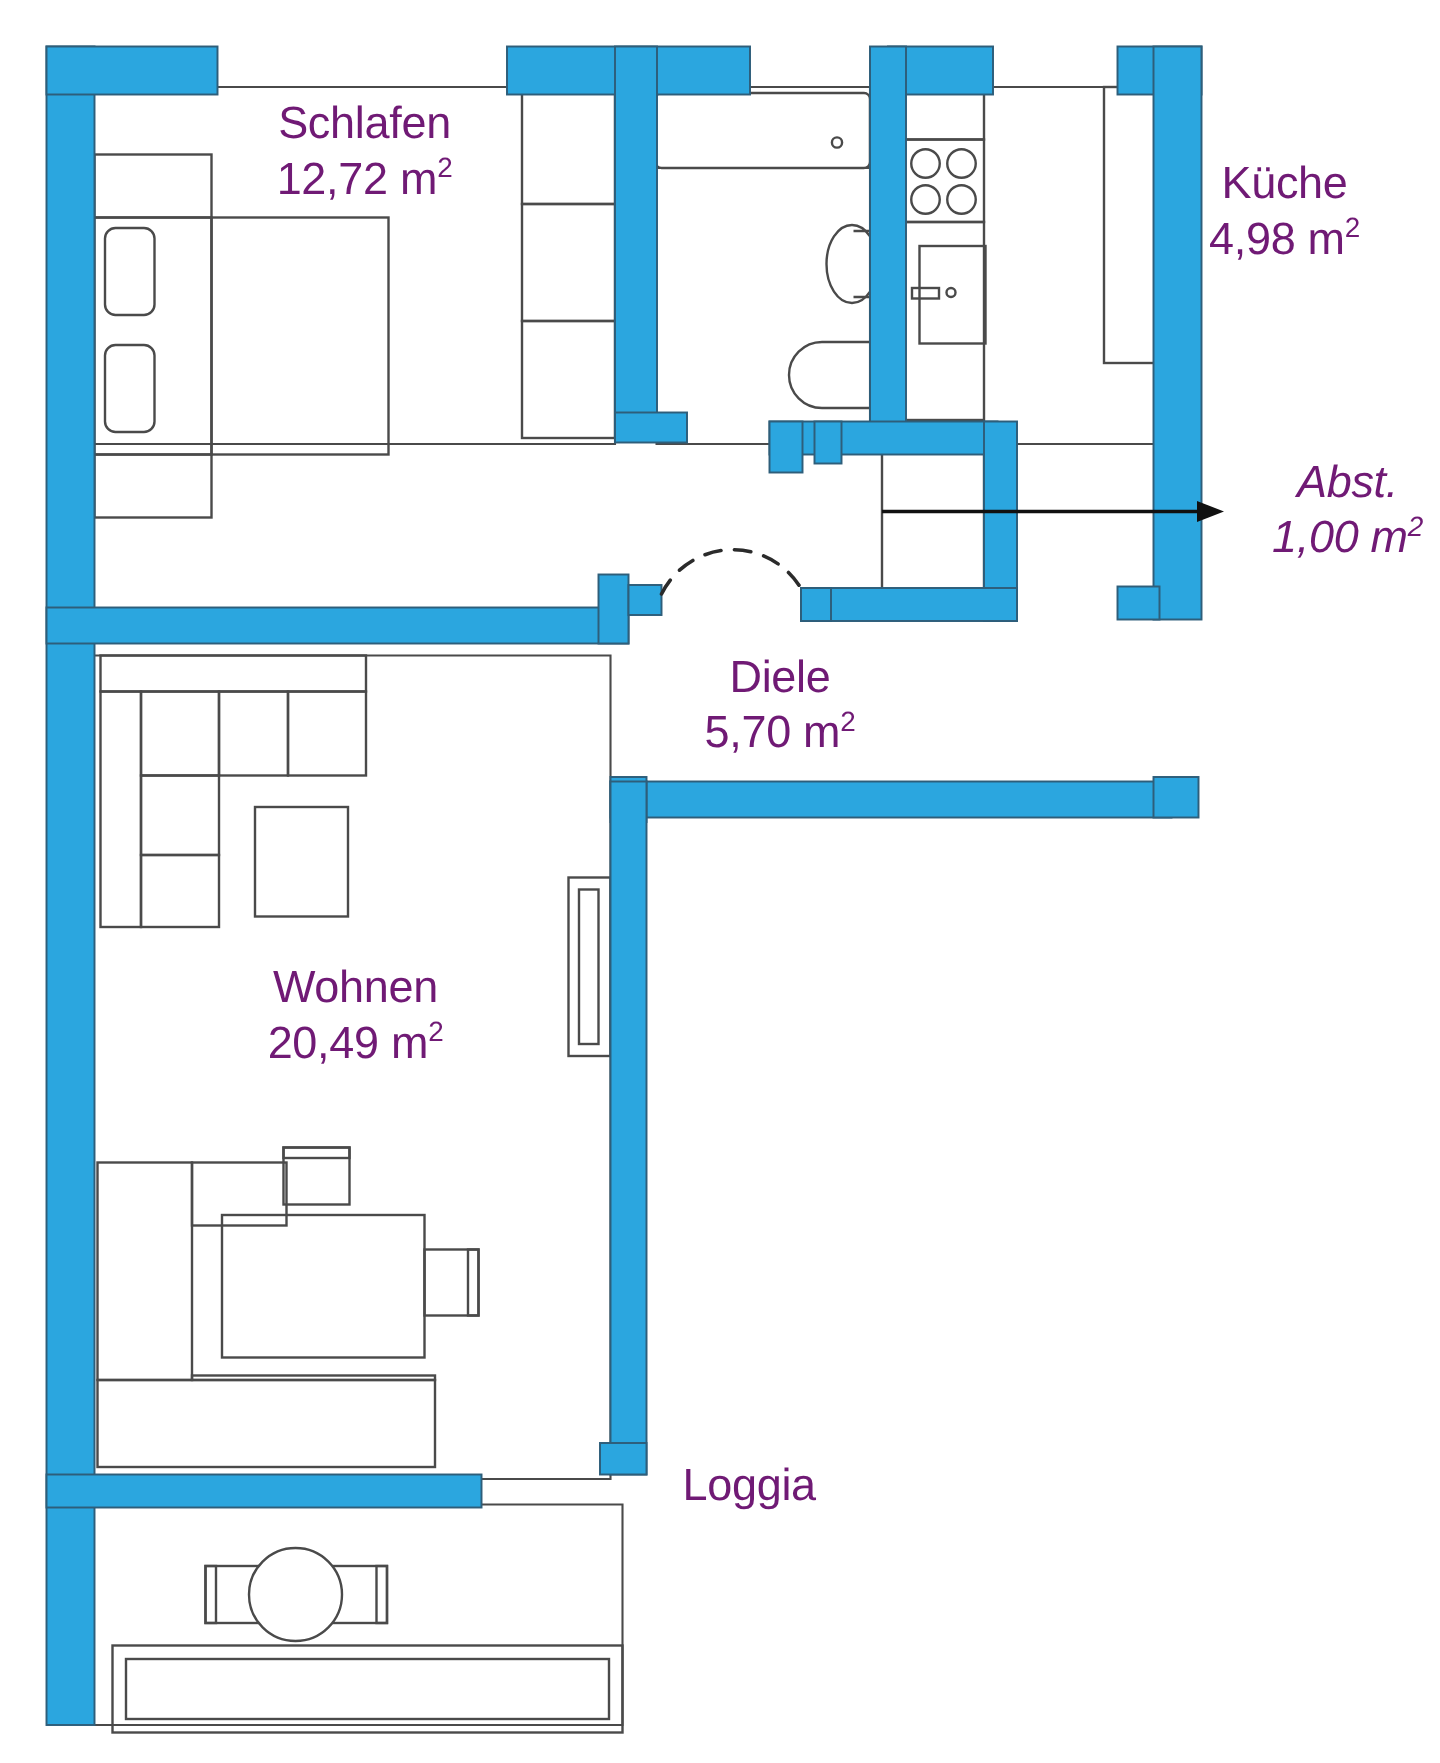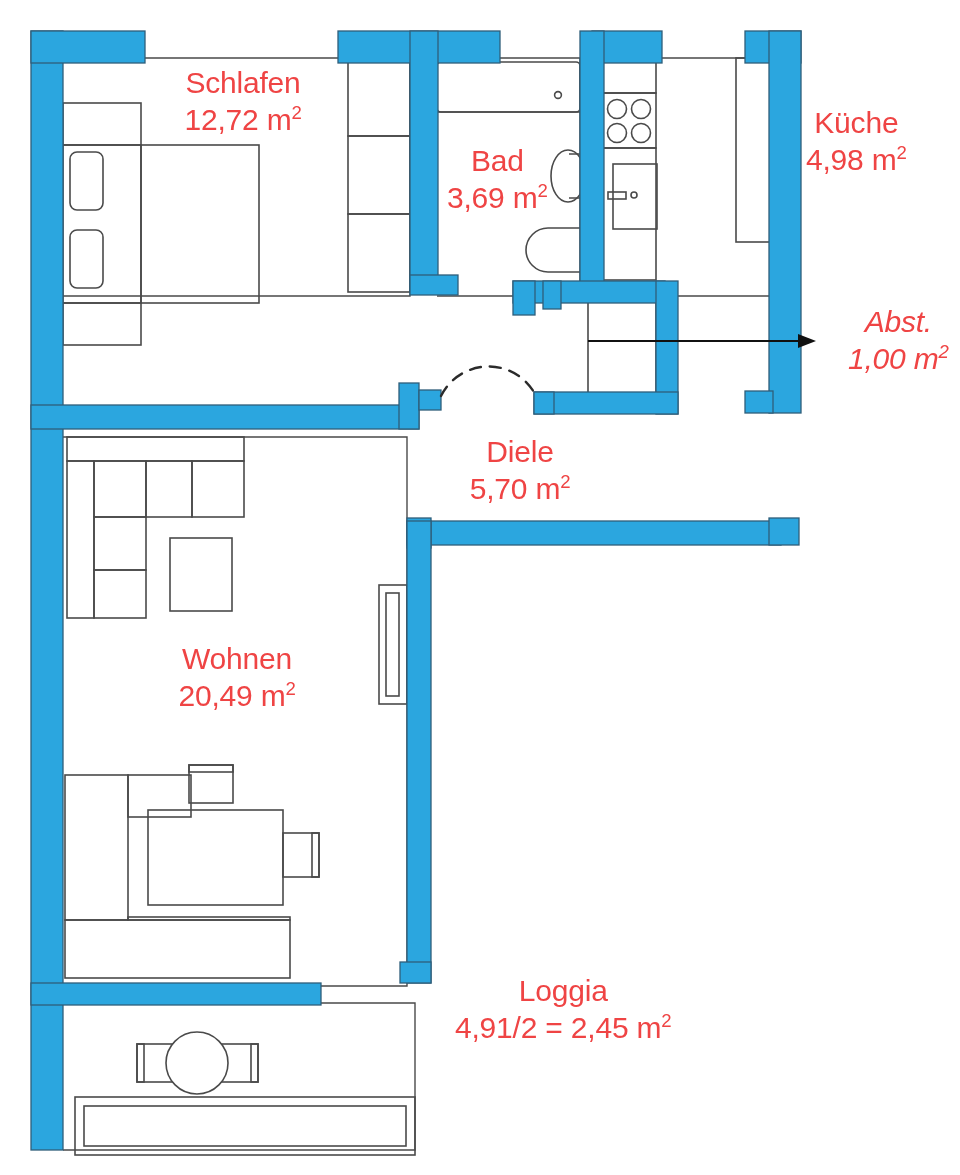--- a/index.html
+++ b/index.html
@@ -23,21 +23,21 @@
   #floorplan-svg {
     position: absolute;
     left: 0;
     top: 0;
     width: 960px;
     height: 1175px;
     display: block;
   }
   .room-label {
     position: absolute;
-    color: #ef4444;
+    color: #701a75;
     font-family: "Liberation Sans", sans-serif;
     font-size: 30px;
     line-height: 1.24;
     white-space: nowrap;
     letter-spacing: -0.2px;
   }
   .room-label .ln {
     display: block;
   }
   .ctr { text-align: center; }
@@ -187,24 +187,20 @@
       <line x1="588" y1="341" x2="806" y2="341" stroke="#111111" stroke-width="2.2"></line>
       <polygon points="816,341 798,334 798,348" fill="#111111"></polygon>
     </g>
   </svg>
 
   <div class="room-label ctr" style="left:113px; top:64px; width:260px;">
     <span class="ln">Schlafen</span>
     <span class="ln"><span>12,72 m</span><sup class="sq">2</sup></span>
   </div>
 
-  <div class="room-label lft" style="left:447px; top:142px;">
-    <span class="ln">Bad</span>
-    <span class="ln"><span>3,69 m</span><sup class="sq">2</sup></span>
-  </div>
 
   <div class="room-label lft" style="left:806px; top:104px;">
     <span class="ln">Küche</span>
     <span class="ln"><span>4,98 m</span><sup class="sq">2</sup></span>
   </div>
 
   <div class="room-label lft" style="left:848px; top:303px;font-style:italic;">
     <span class="ln">Abst.</span>
     <span class="ln"><span>1,00 m</span><sup class="sq">2</sup></span>
   </div>
@@ -214,16 +210,15 @@
     <span class="ln"><span>5,70 m</span><sup class="sq">2</sup></span>
   </div>
 
   <div class="room-label ctr" style="left:134px; top:640px; width:206px;">
     <span class="ln">Wohnen</span>
     <span class="ln"><span>20,49 m</span><sup class="sq">2</sup></span>
   </div>
 
   <div class="room-label lft" style="left:455px; top:972px;">
     <span class="ln">Loggia</span>
-    <span class="ln"><span>4,91/2 = 2,45 m</span><sup class="sq">2</sup></span>
   </div>
 
 </div>
 
 </body></html>

